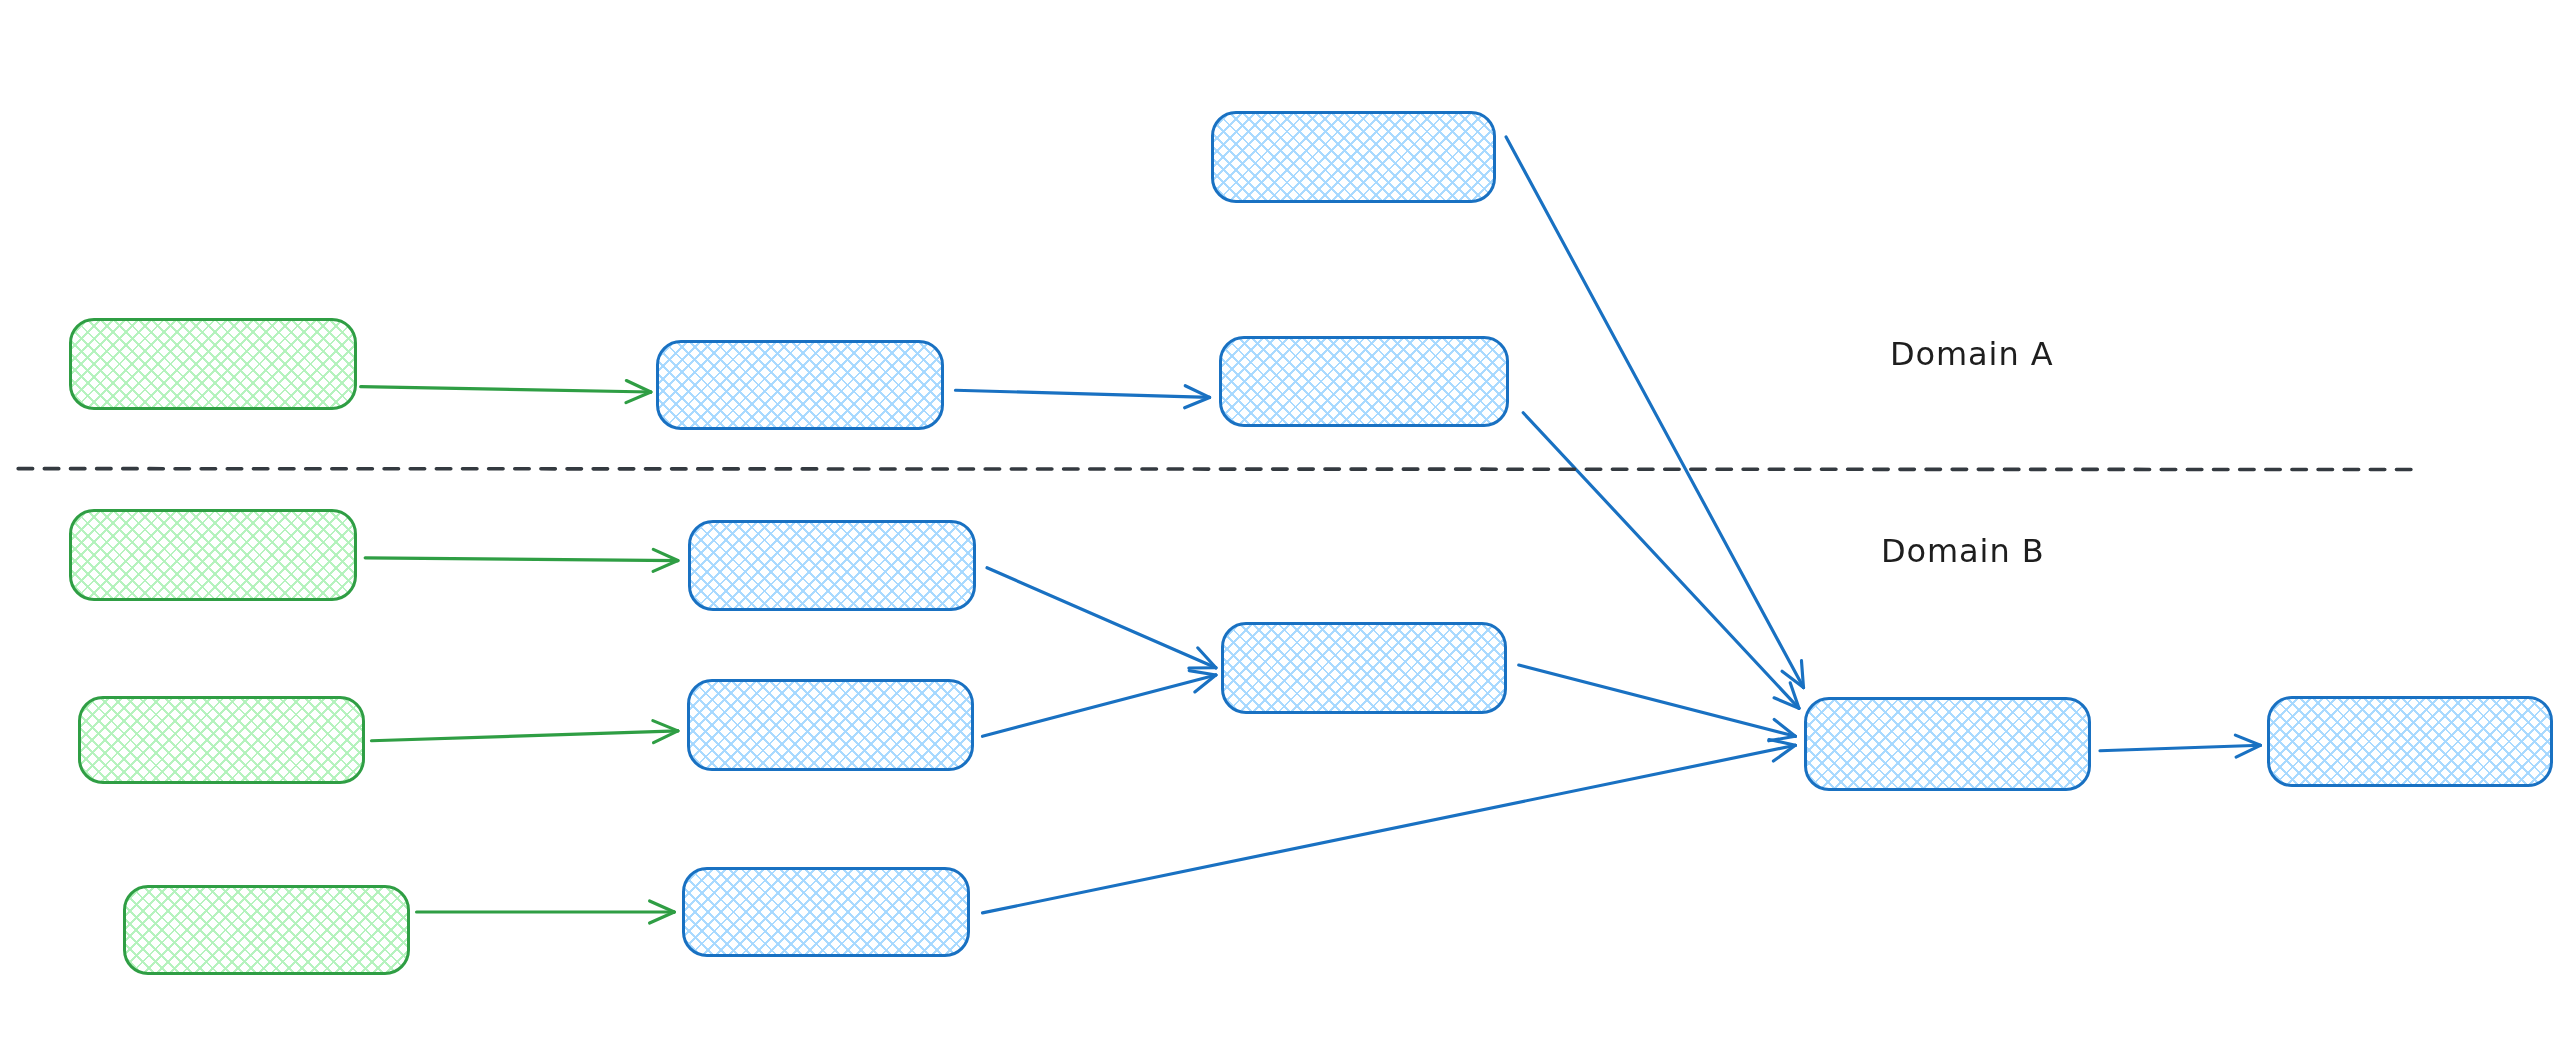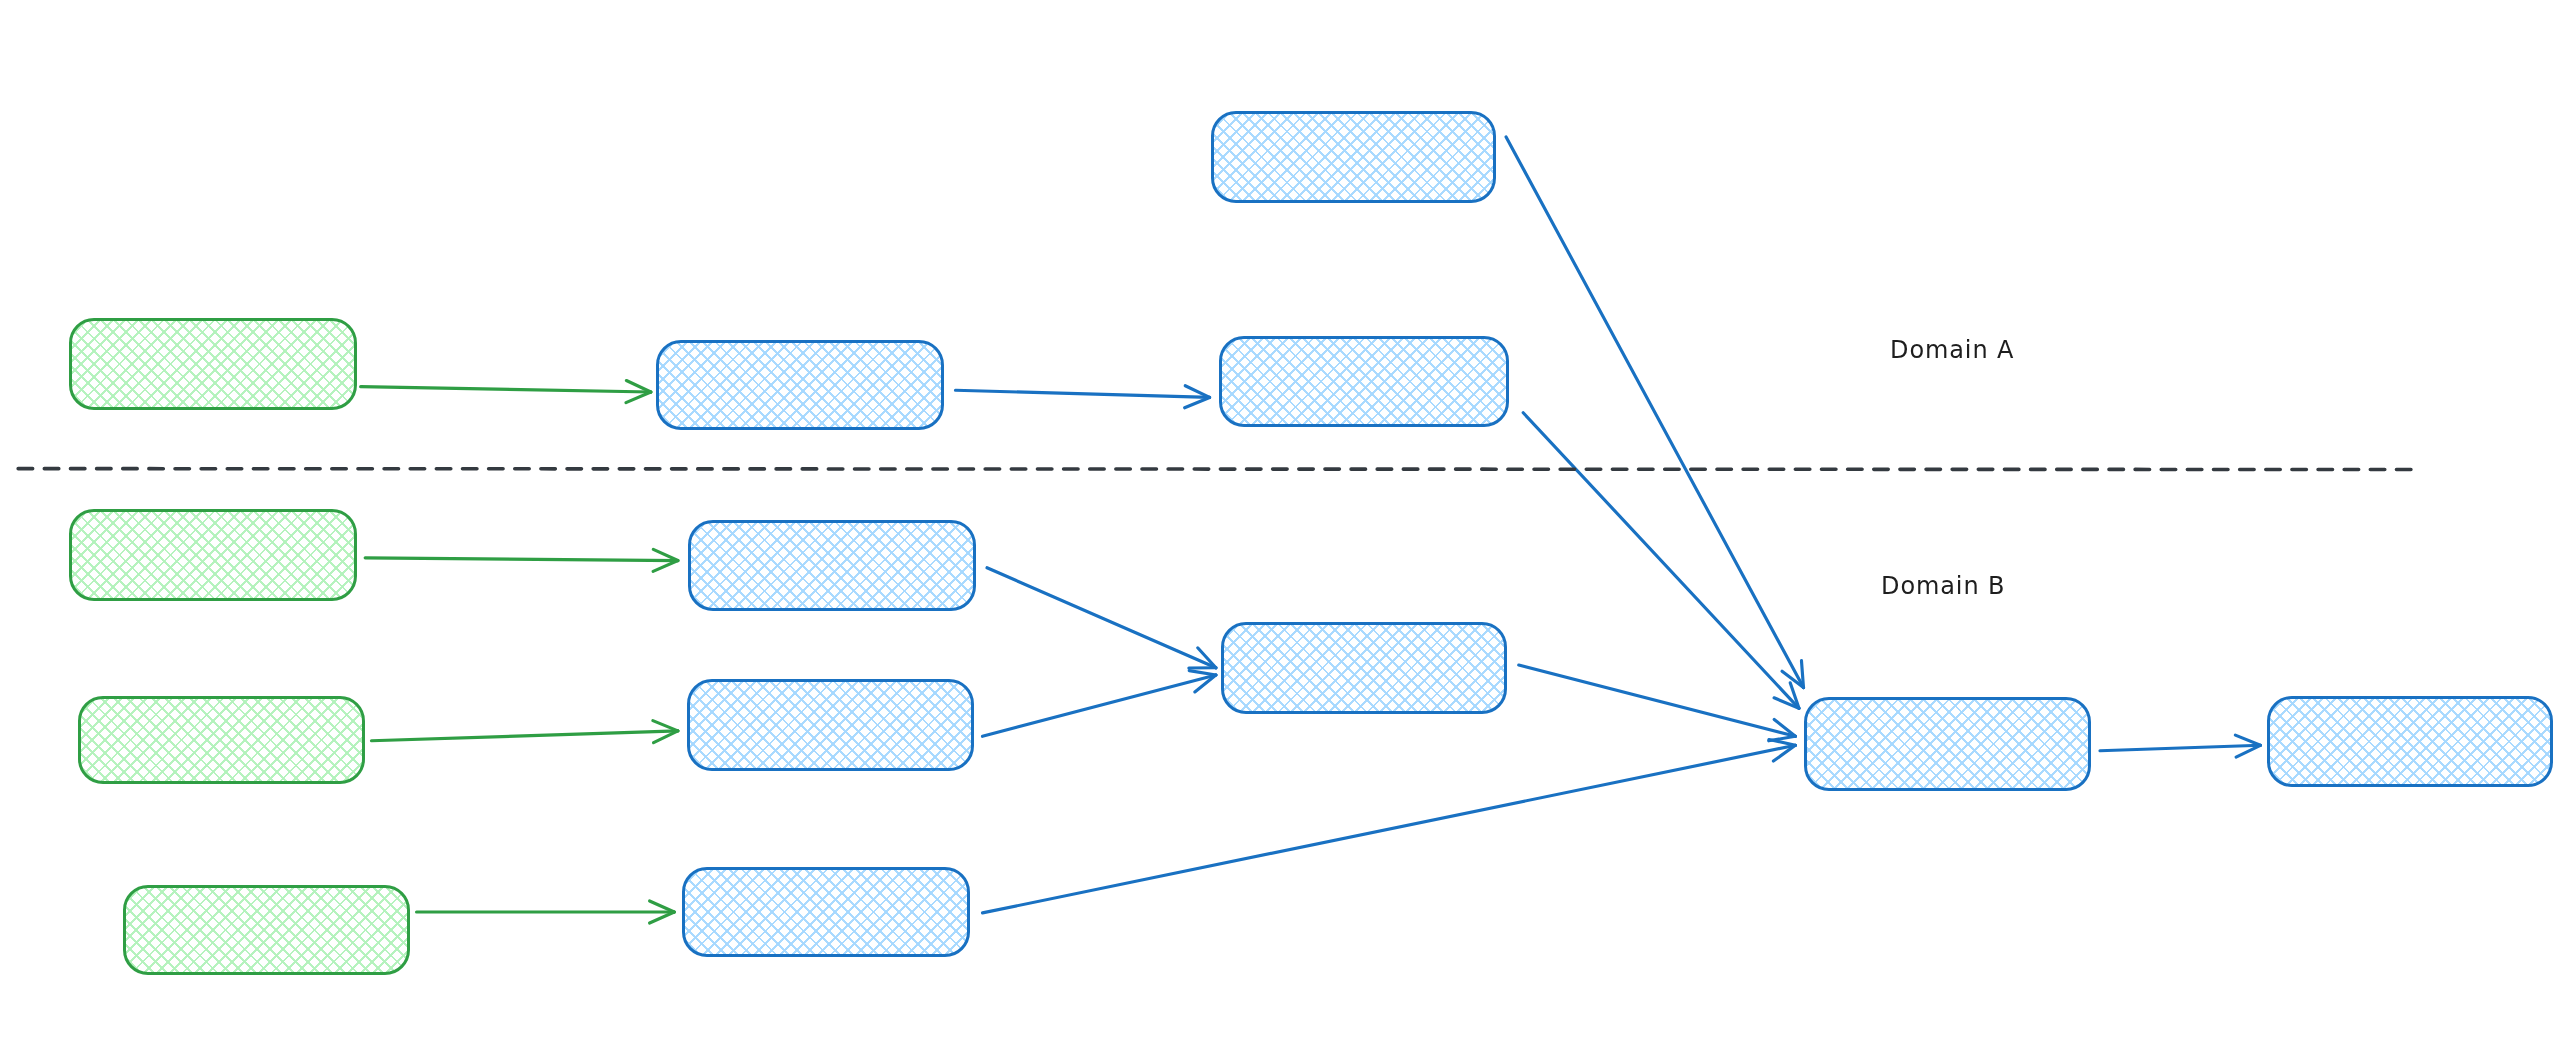--- a/index.html
+++ b/index.html
@@ -30,21 +30,21 @@
   }
   .node.blue {
     border-color: #1971c2;
     background-image:
       repeating-linear-gradient(45deg,  rgba(165,216,255,0.95) 0 2px, rgba(0,0,0,0) 2px 9px),
       repeating-linear-gradient(135deg, rgba(165,216,255,0.95) 0 2px, rgba(0,0,0,0) 2px 9px);
   }
   .diagram-label {
     position: absolute;
     color: #1e1e1e;
-    font-size: 24px;
+    font-size: 32px;
     line-height: 1.1;
     letter-spacing: 0.9px;
     white-space: nowrap;
   }
 </style>
 </head>
 <body>
 
 <div id="canvas" style="width: 2576px; height: 1049px; background: rgb(255, 255, 255);">
   <svg id="edge-layer" width="2576" height="1049" viewBox="0 0 2858 1164">
@@ -106,21 +106,21 @@
       <g>
         <line x1="2330" y1="833" x2="2508" y2="827" stroke="#1971c2" stroke-width="3.5" stroke-linecap="round"></line>
         <line x1="2508" y1="827" x2="2480.210772617908" y2="815.696954326095" stroke="#1971c2" stroke-width="3.5" stroke-linecap="round"></line>
         <line x1="2508" y1="827" x2="2481.0349885678124" y2="840.1486941732627" stroke="#1971c2" stroke-width="3.5" stroke-linecap="round"></line>
       </g>
       <g>
         <line x1="20" y1="520" x2="2677" y2="521" stroke="#343a40" stroke-width="4" stroke-linecap="round" stroke-dasharray="16 13"></line>
       </g>
     </svg>
   <div class="diagram-label" style="left: 1890px; top: 337px; color: rgb(30, 30, 30);">Domain A</div>
-  <div class="diagram-label" style="left: 1881px; top: 534px; color: rgb(30, 30, 30); margin-top: 39px;">Domain B</div>
+  <div class="diagram-label" style="left: 1881px; top: 534px; color: rgb(30, 30, 30);">Domain B</div>
 <div class="node green" style="left: 69px; top: 318px; width: 288px; height: 92px;"></div>
     <div class="node green" style="left: 69px; top: 509px; width: 288px; height: 92px;"></div>
     <div class="node green" style="left: 78px; top: 696px; width: 287px; height: 88px;"></div>
     <div class="node green" style="left: 123px; top: 885px; width: 287px; height: 90px;"></div>
     <div class="node blue" style="left: 1211px; top: 111px; width: 285px; height: 92px;"></div>
     <div class="node blue" style="left: 656px; top: 340px; width: 288px; height: 90px;"></div>
     <div class="node blue" style="left: 1219px; top: 336px; width: 290px; height: 91px;"></div>
     <div class="node blue" style="left: 688px; top: 520px; width: 288px; height: 91px;"></div>
     <div class="node blue" style="left: 687px; top: 679px; width: 287px; height: 92px;"></div>
     <div class="node blue" style="left: 682px; top: 867px; width: 288px; height: 90px;"></div>

